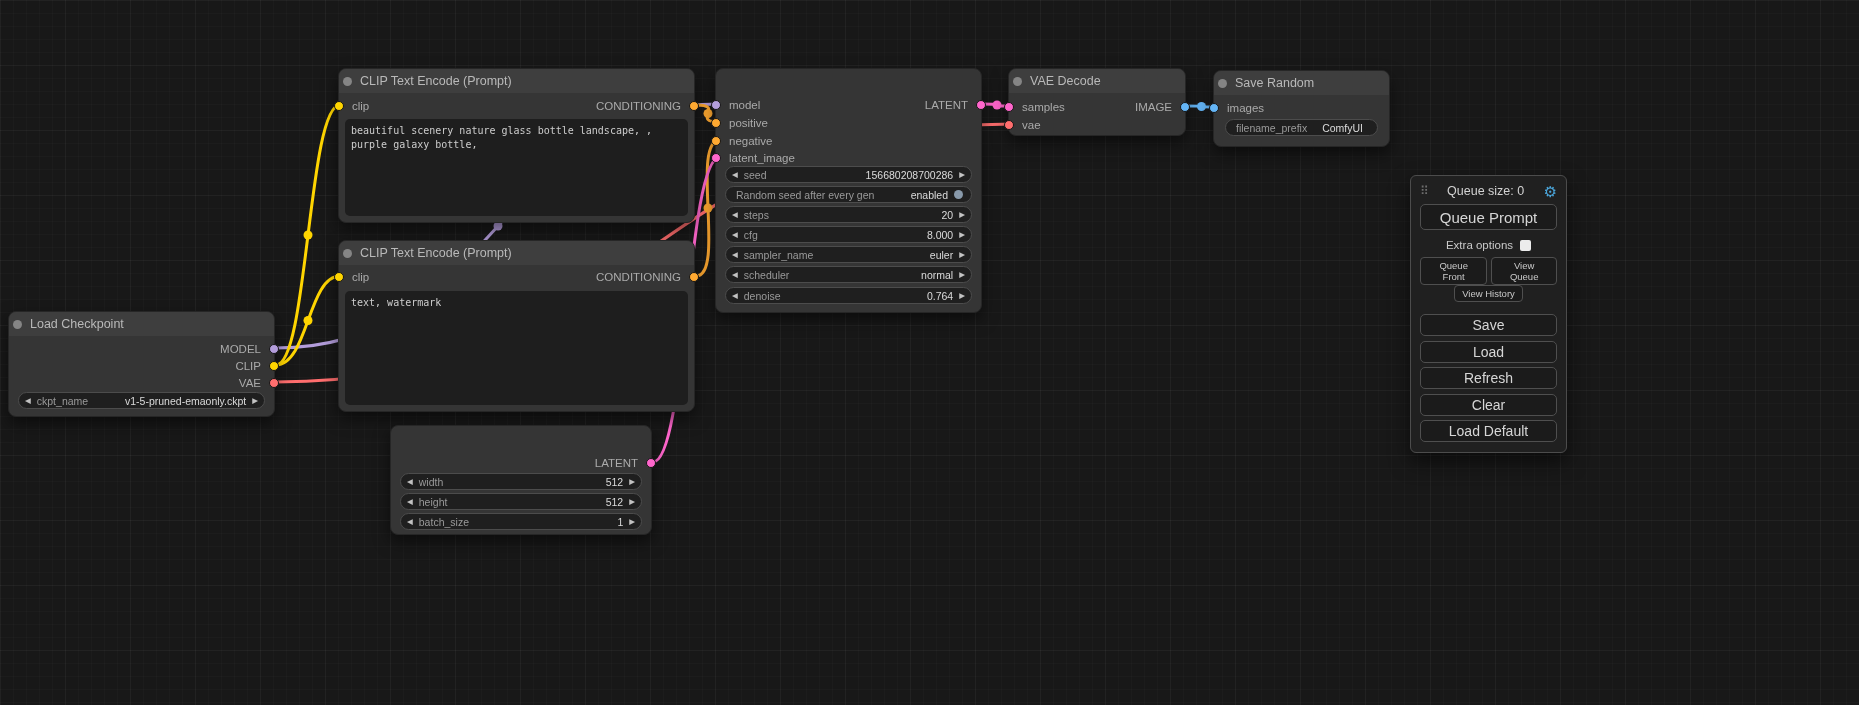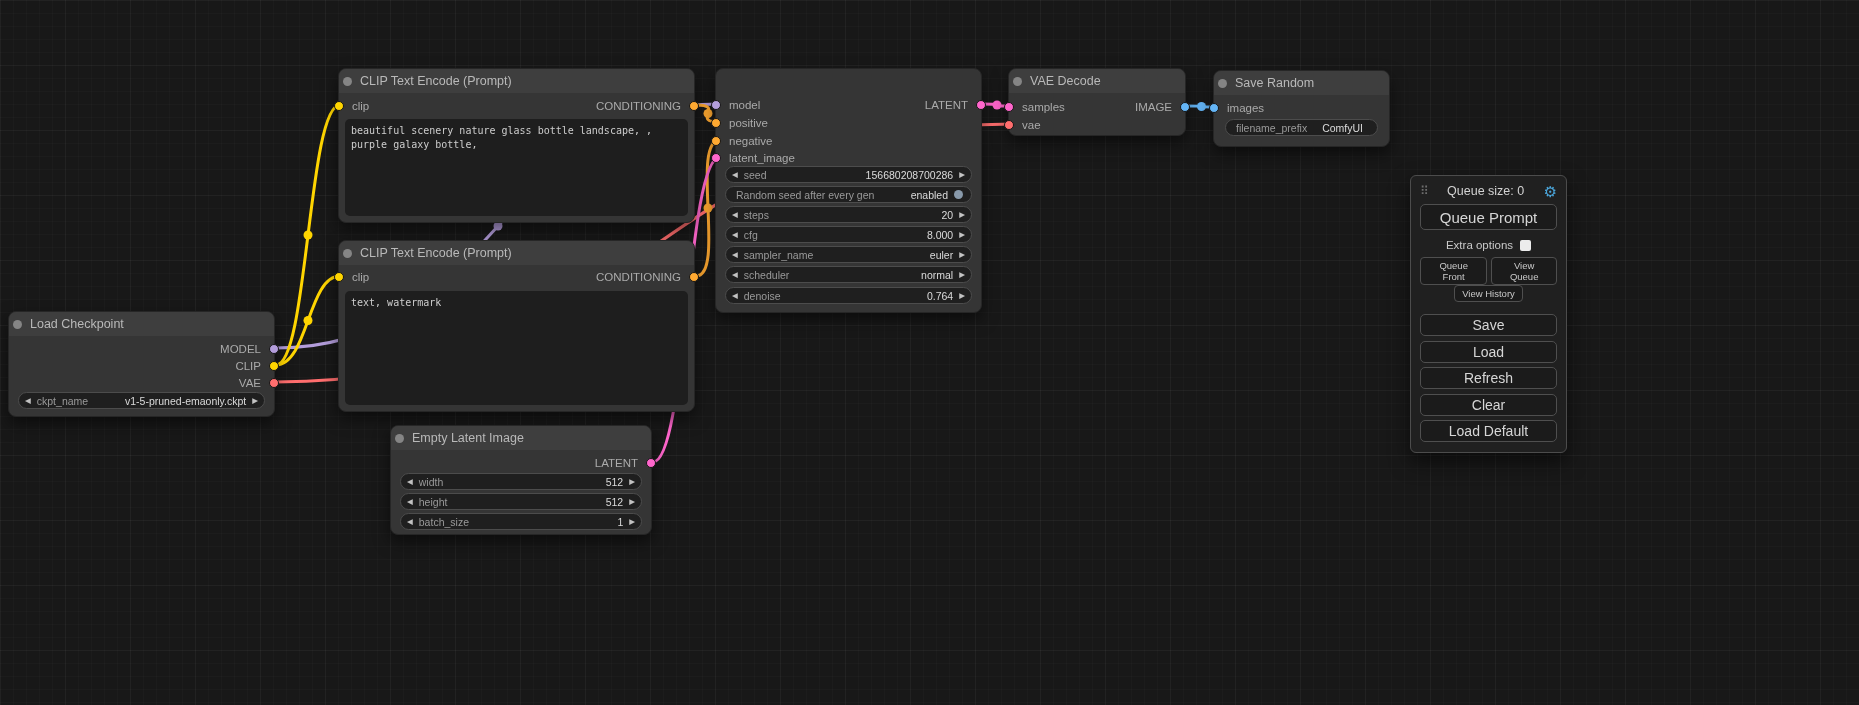--- a/index.html
+++ b/index.html
@@ -115,24 +115,20 @@
     <span>CLIP Text Encode (Prompt)</span>
   </div>
   <span class="pdot in" style="top: 31px; background: rgb(255, 213, 0);"></span>
   <span class="port in" style="top:29px">clip</span>
   <span class="port out" style="top:29px">CONDITIONING</span>
   <span class="pdot out" style="top: 31px; background: rgb(255, 169, 49);"></span>
   <div class="ntext" style="left:6px;right:6px;top:50px;height:114px">text, watermark</div>
 </div>
 
 <div class="node" style="left:390px;top:425px;width:262px;height:110px">
-  <div class="node-title">
-    <span class="title-dot"></span>
-    <span>Empty Latent Image</span>
-  </div>
   <span class="port out" style="top:30px">LATENT</span>
   <span class="pdot out" style="top: 32px; background: rgb(255, 102, 204);"></span>
   <div class="widget" style="top:47px">
     <span class="warrow">◀</span>
     <span class="wlabel">width</span>
     <span class="wvalue">512</span>
     <span class="warrow">▶</span>
   </div>
   <div class="widget" style="top:67px">
     <span class="warrow">◀</span>

